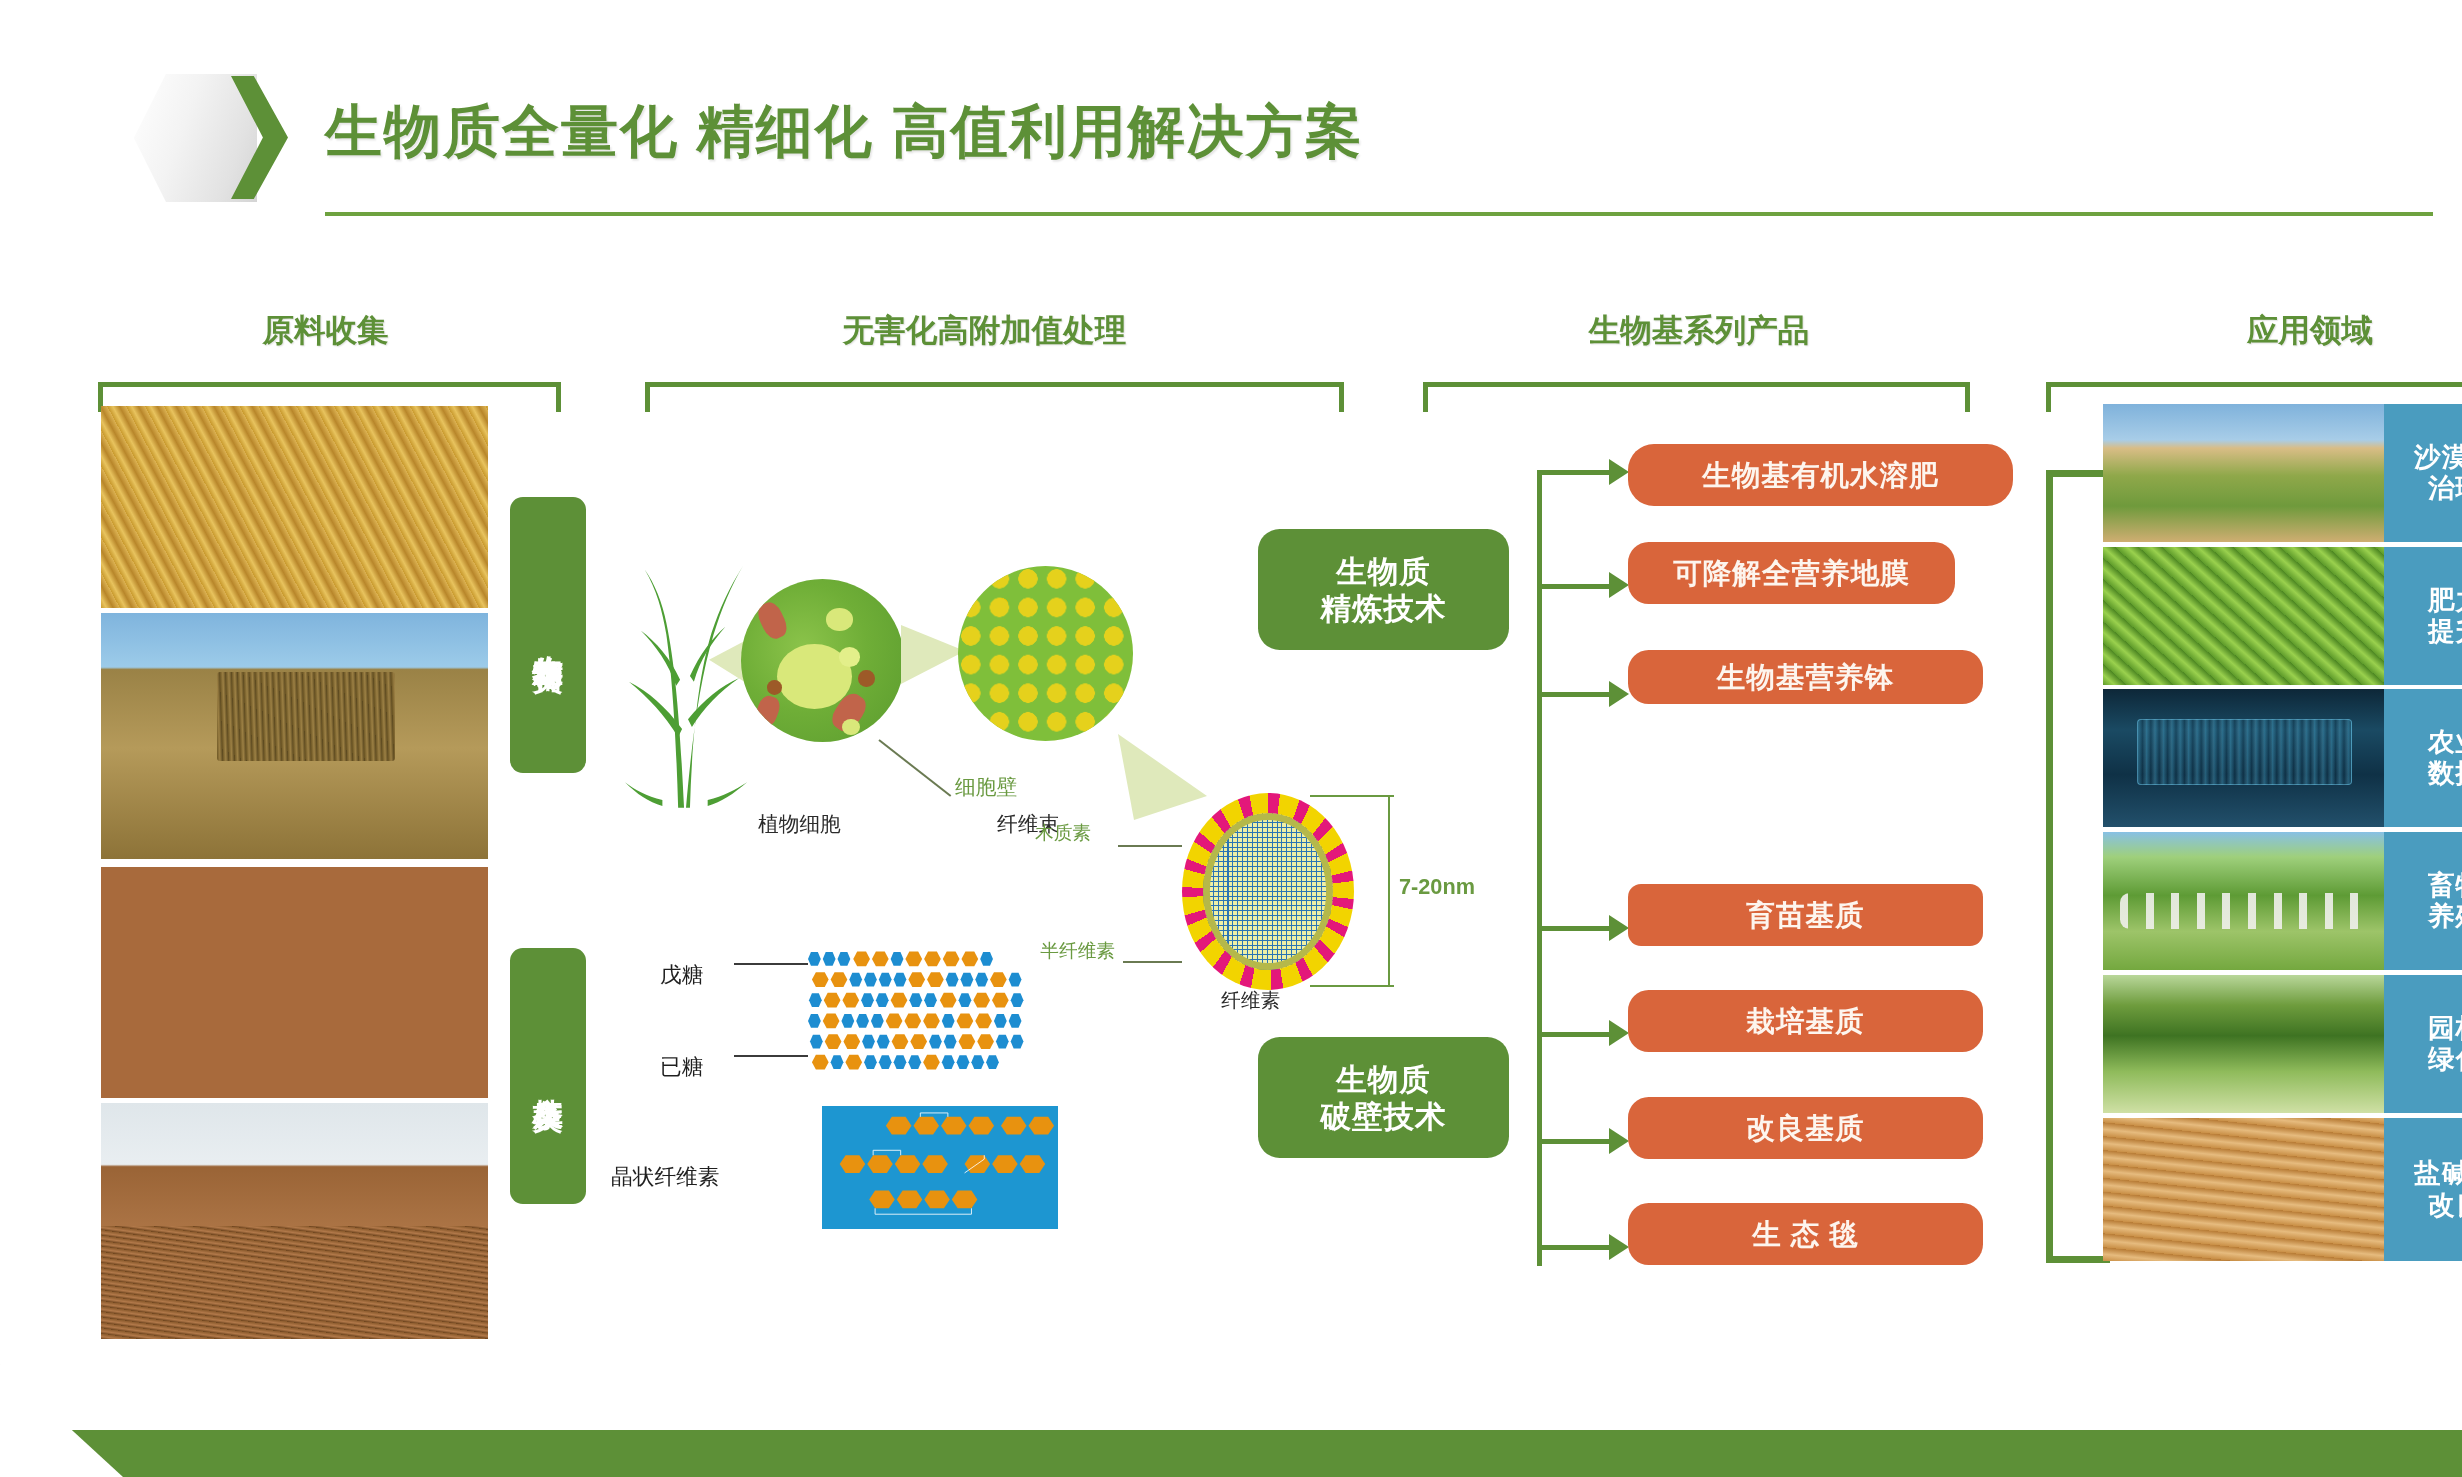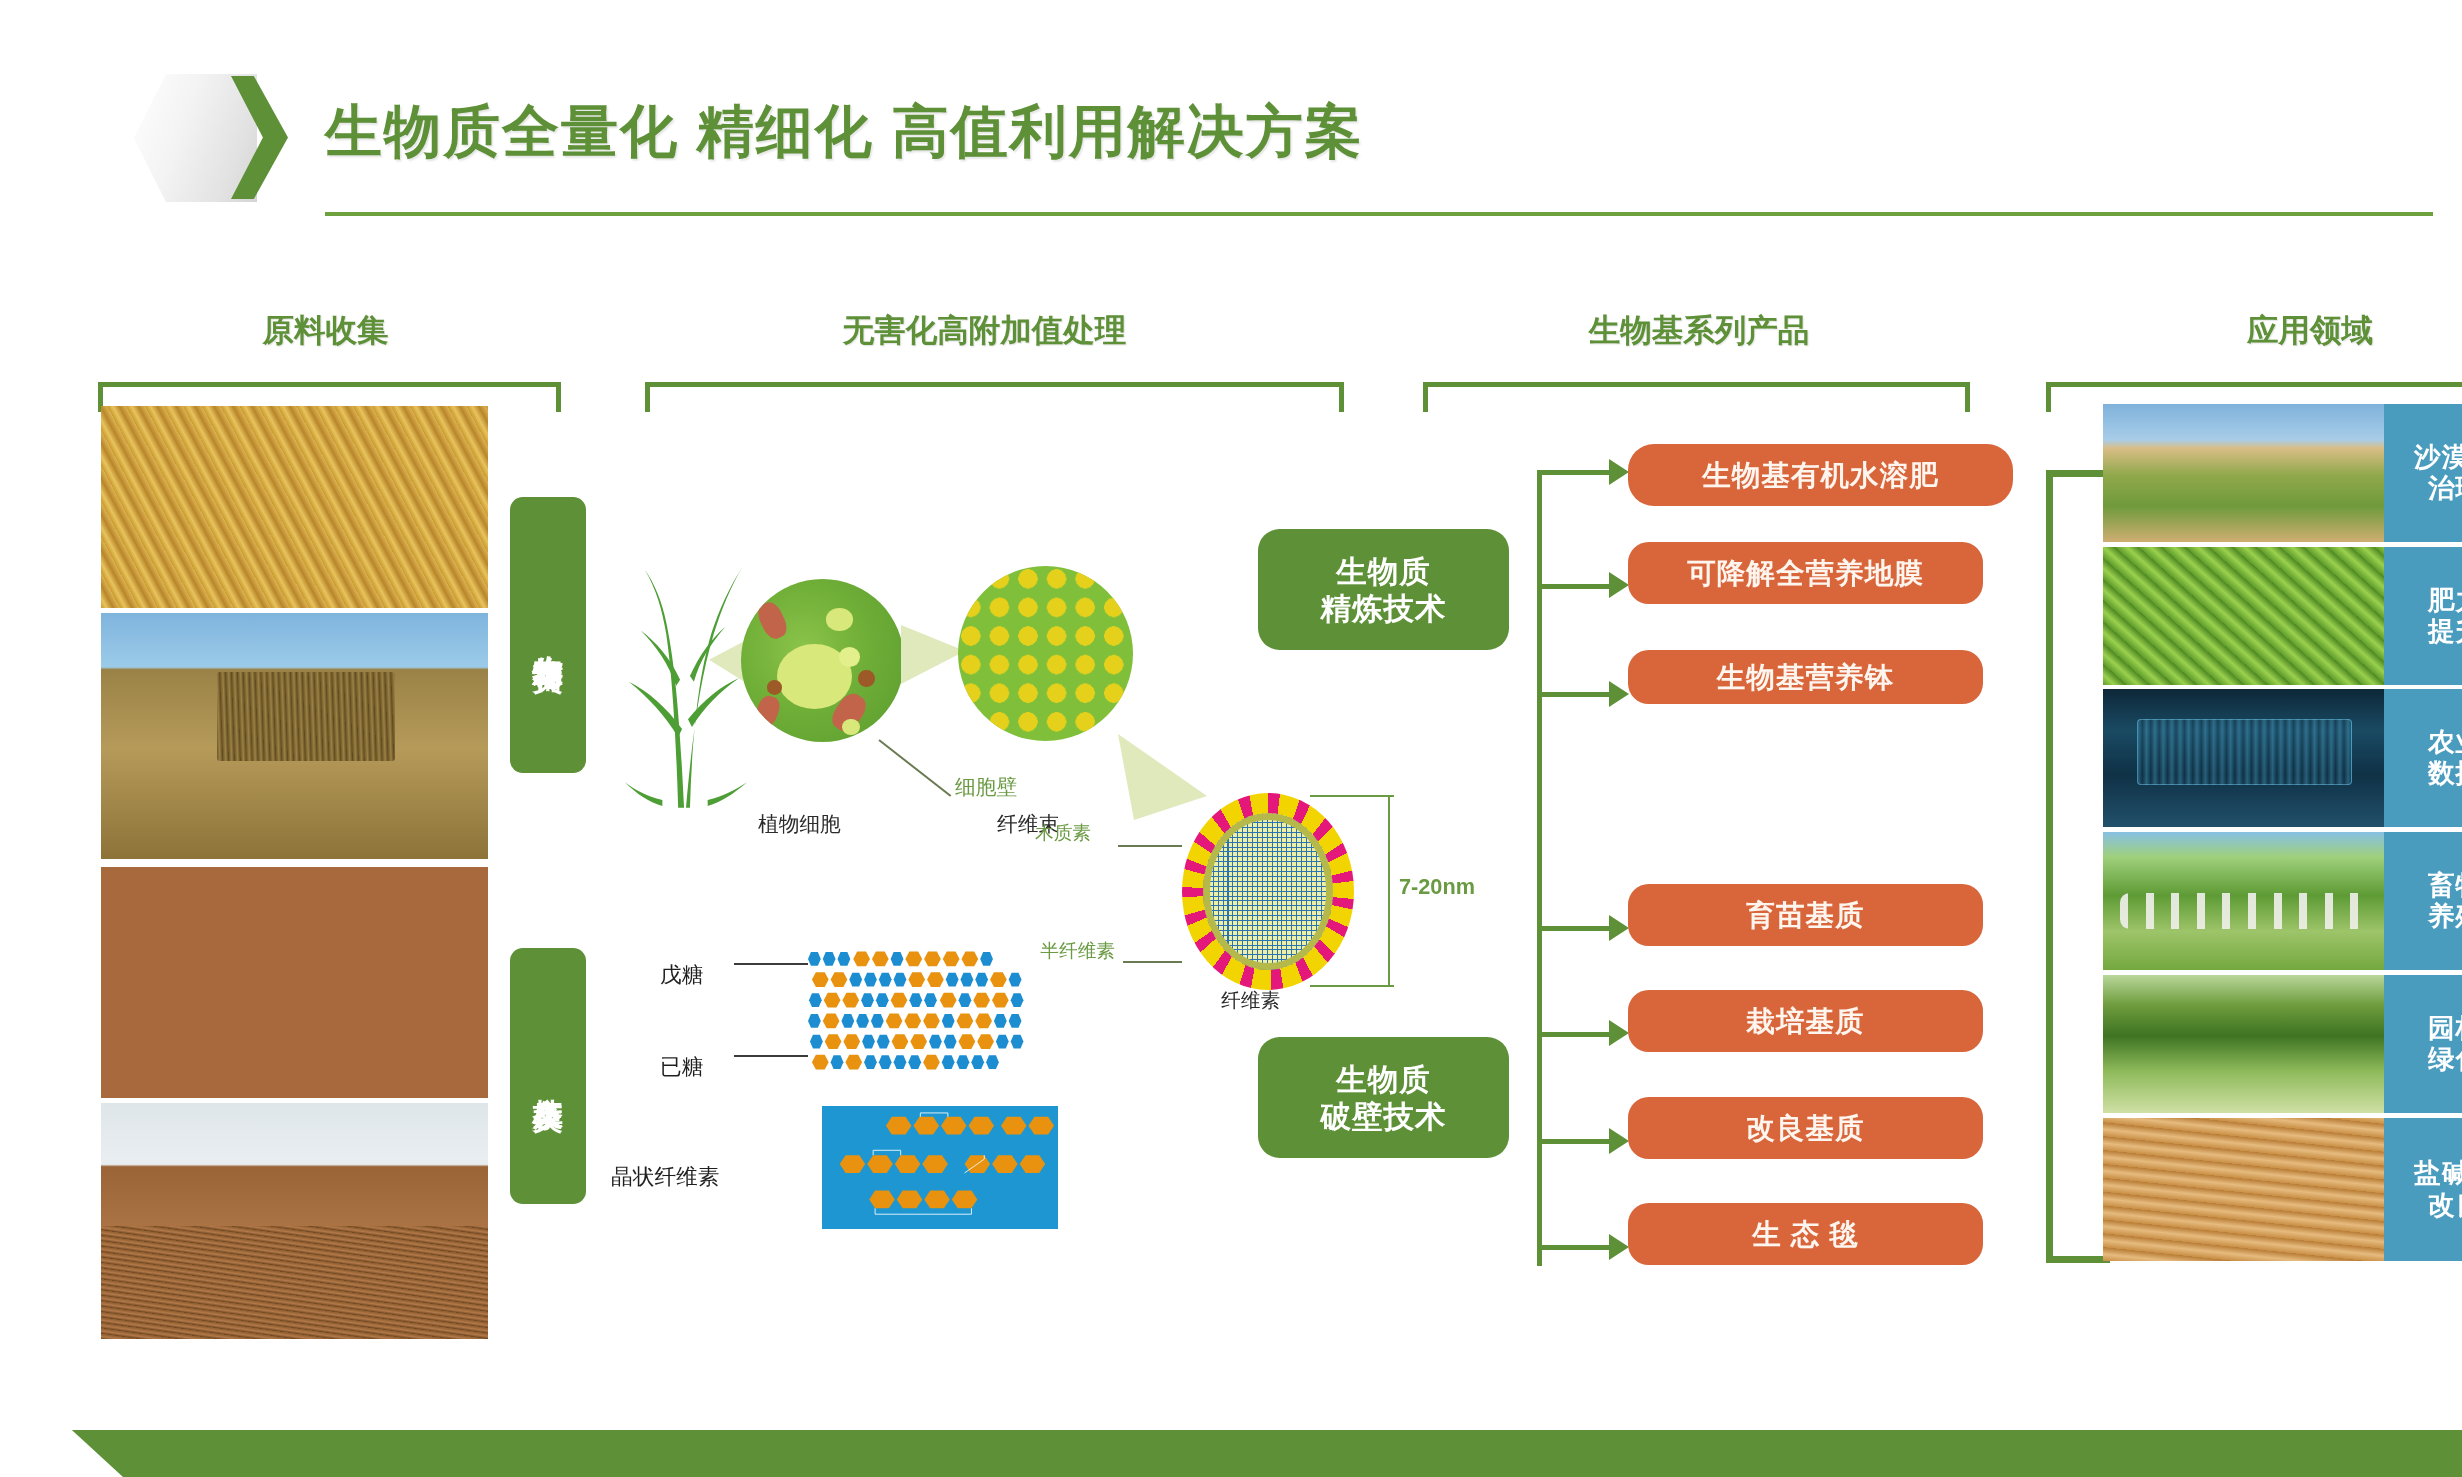--- a/index.html
+++ b/index.html
@@ -411,34 +411,34 @@
 
 <div class="conn" style="left:1537px;top:470px;width:5.4px;height:492px;"></div>
 <div class="conn" style="left:1537px;top:470px;width:74px;height:5.4px;"></div>
 <div class="conn" style="left:1537px;top:584px;width:74px;height:5.4px;"></div>
 <div class="conn" style="left:1537px;top:692px;width:74px;height:5.4px;"></div>
 <div class="arrowhead" style="left:1609px;top:459px;"></div>
 <div class="arrowhead" style="left:1609px;top:572px;"></div>
 <div class="arrowhead" style="left:1609px;top:681px;"></div>
 
 <div class="pill" style="left:1628px;top:444px;width:385px;height:62px;border-radius:26px;">生物基有机水溶肥</div>
-<div class="pill" style="left:1628px;top:542px;width:355px;height:62px;">可降解全营养地膜</div>
+<div class="pill" style="left:1628px;top:542px;width:327px;height:62px;">可降解全营养地膜</div>
 <div class="pill" style="left:1628px;top:650px;width:355px;height:54px;">生物基营养钵</div>
 
 <div class="conn" style="left:1537px;top:926px;width:5.4px;height:340px;"></div>
 <div class="conn" style="left:1537px;top:926px;width:74px;height:5.4px;"></div>
 <div class="conn" style="left:1537px;top:1032px;width:74px;height:5.4px;"></div>
 <div class="conn" style="left:1537px;top:1139px;width:74px;height:5.4px;"></div>
 <div class="conn" style="left:1537px;top:1245px;width:74px;height:5.4px;"></div>
 <div class="arrowhead" style="left:1609px;top:915px;"></div>
 <div class="arrowhead" style="left:1609px;top:1020px;"></div>
 <div class="arrowhead" style="left:1609px;top:1128px;"></div>
 <div class="arrowhead" style="left:1609px;top:1234px;"></div>
 
-<div class="pill" style="left:1628px;top:884px;width:355px;height:62px;">育苗基质</div>
+<div class="pill" style="left:1628px;top:884px;width:355px;height:62px;border-radius:13px;">育苗基质</div>
 <div class="pill" style="left:1628px;top:990px;width:355px;height:62px;">栽培基质</div>
 <div class="pill" style="left:1628px;top:1097px;width:355px;height:62px;">改良基质</div>
 <div class="pill" style="left:1628px;top:1203px;width:355px;height:62px;">生 态 毯</div>
 
 <div class="big-bracket" style="left:2046px;top:470px;height:793px;"></div>
 
 <div class="app-row" style="left:2103px;top:404px;width:424px;height:138px;">
   <div class="app-photo ph-desert"></div>
   <div class="app-tag">
     <span>沙漠化</span>

